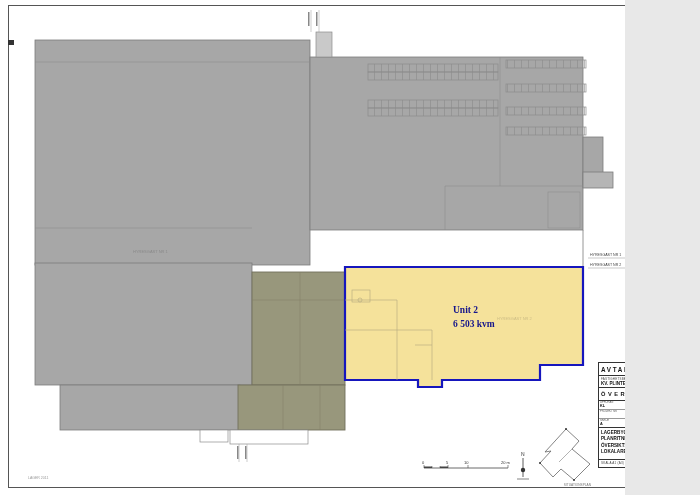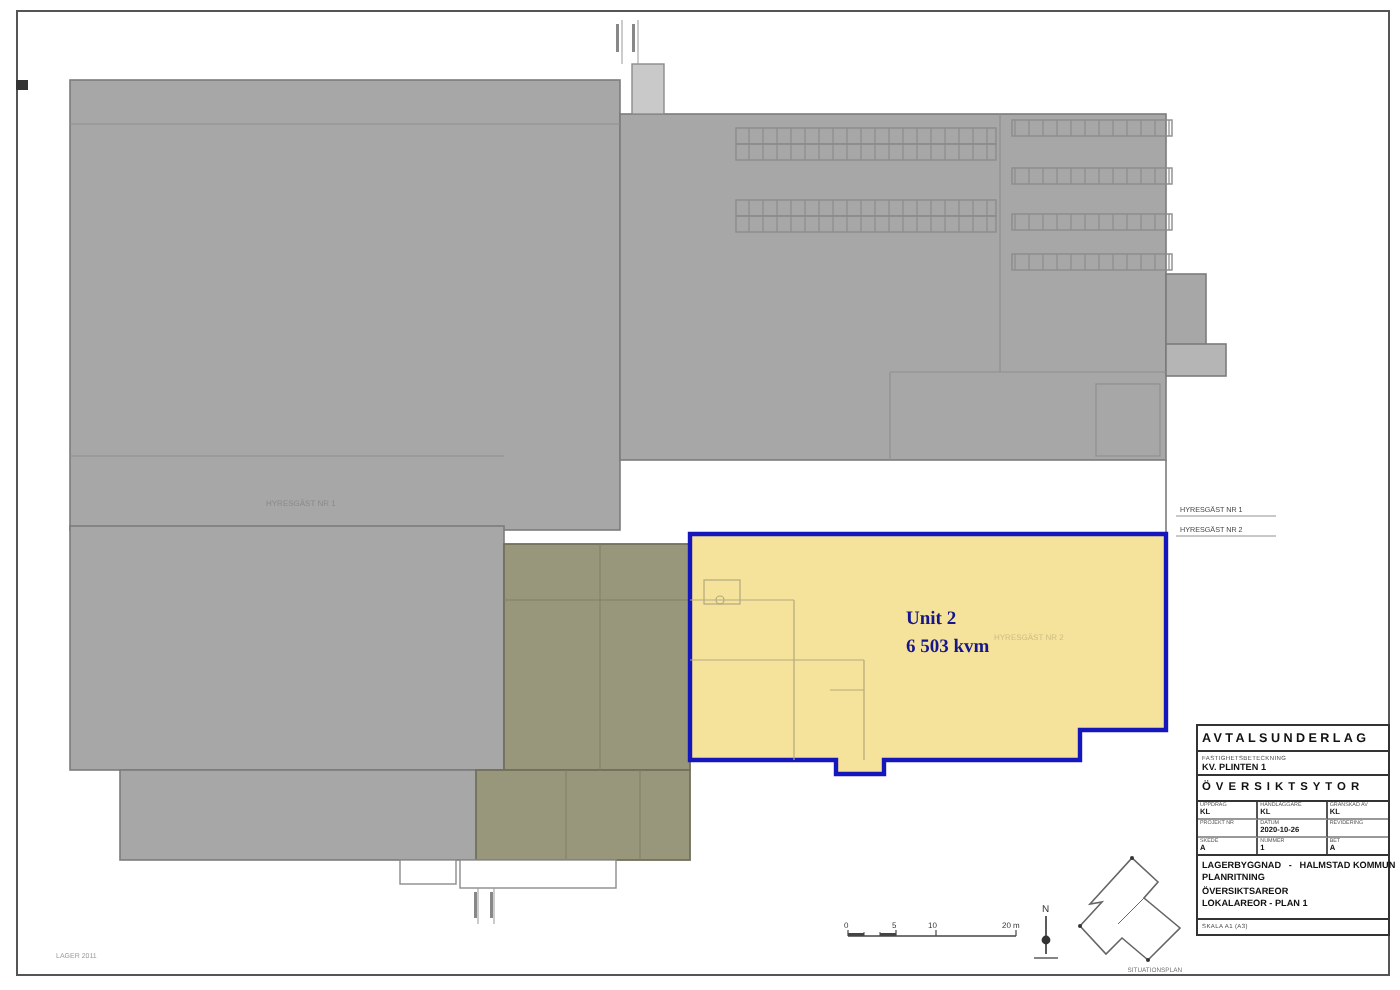--- a/index.html
+++ b/index.html
@@ -1,16 +1,16 @@
 <!DOCTYPE html>
 <html><head>
 <meta charset="utf-8">
 <style>
   html,body{margin:0;padding:0;background:#e8e8e8}
-  .sheet{position:relative;width:700px;height:495px;background:#ffffff;overflow:hidden;
+  .sheet{position:relative;width:625px;height:495px;background:#ffffff;overflow:hidden;
          font-family:"Liberation Sans",sans-serif}
   .frame{position:absolute;left:8px;top:5px;width:687px;height:483px;
          border:1px solid #555;box-sizing:border-box;pointer-events:none}
   .plan-svg{position:absolute;left:0;top:0}
   .unit-label{position:absolute;left:453px;top:304px;color:#16168c;
               font-family:"Liberation Serif",serif;font-weight:bold;
               font-size:9.5px;line-height:1.45;white-space:nowrap}
   .corner-note{position:absolute;left:28px;top:476px;font-size:3.5px;color:#999}
 
   

